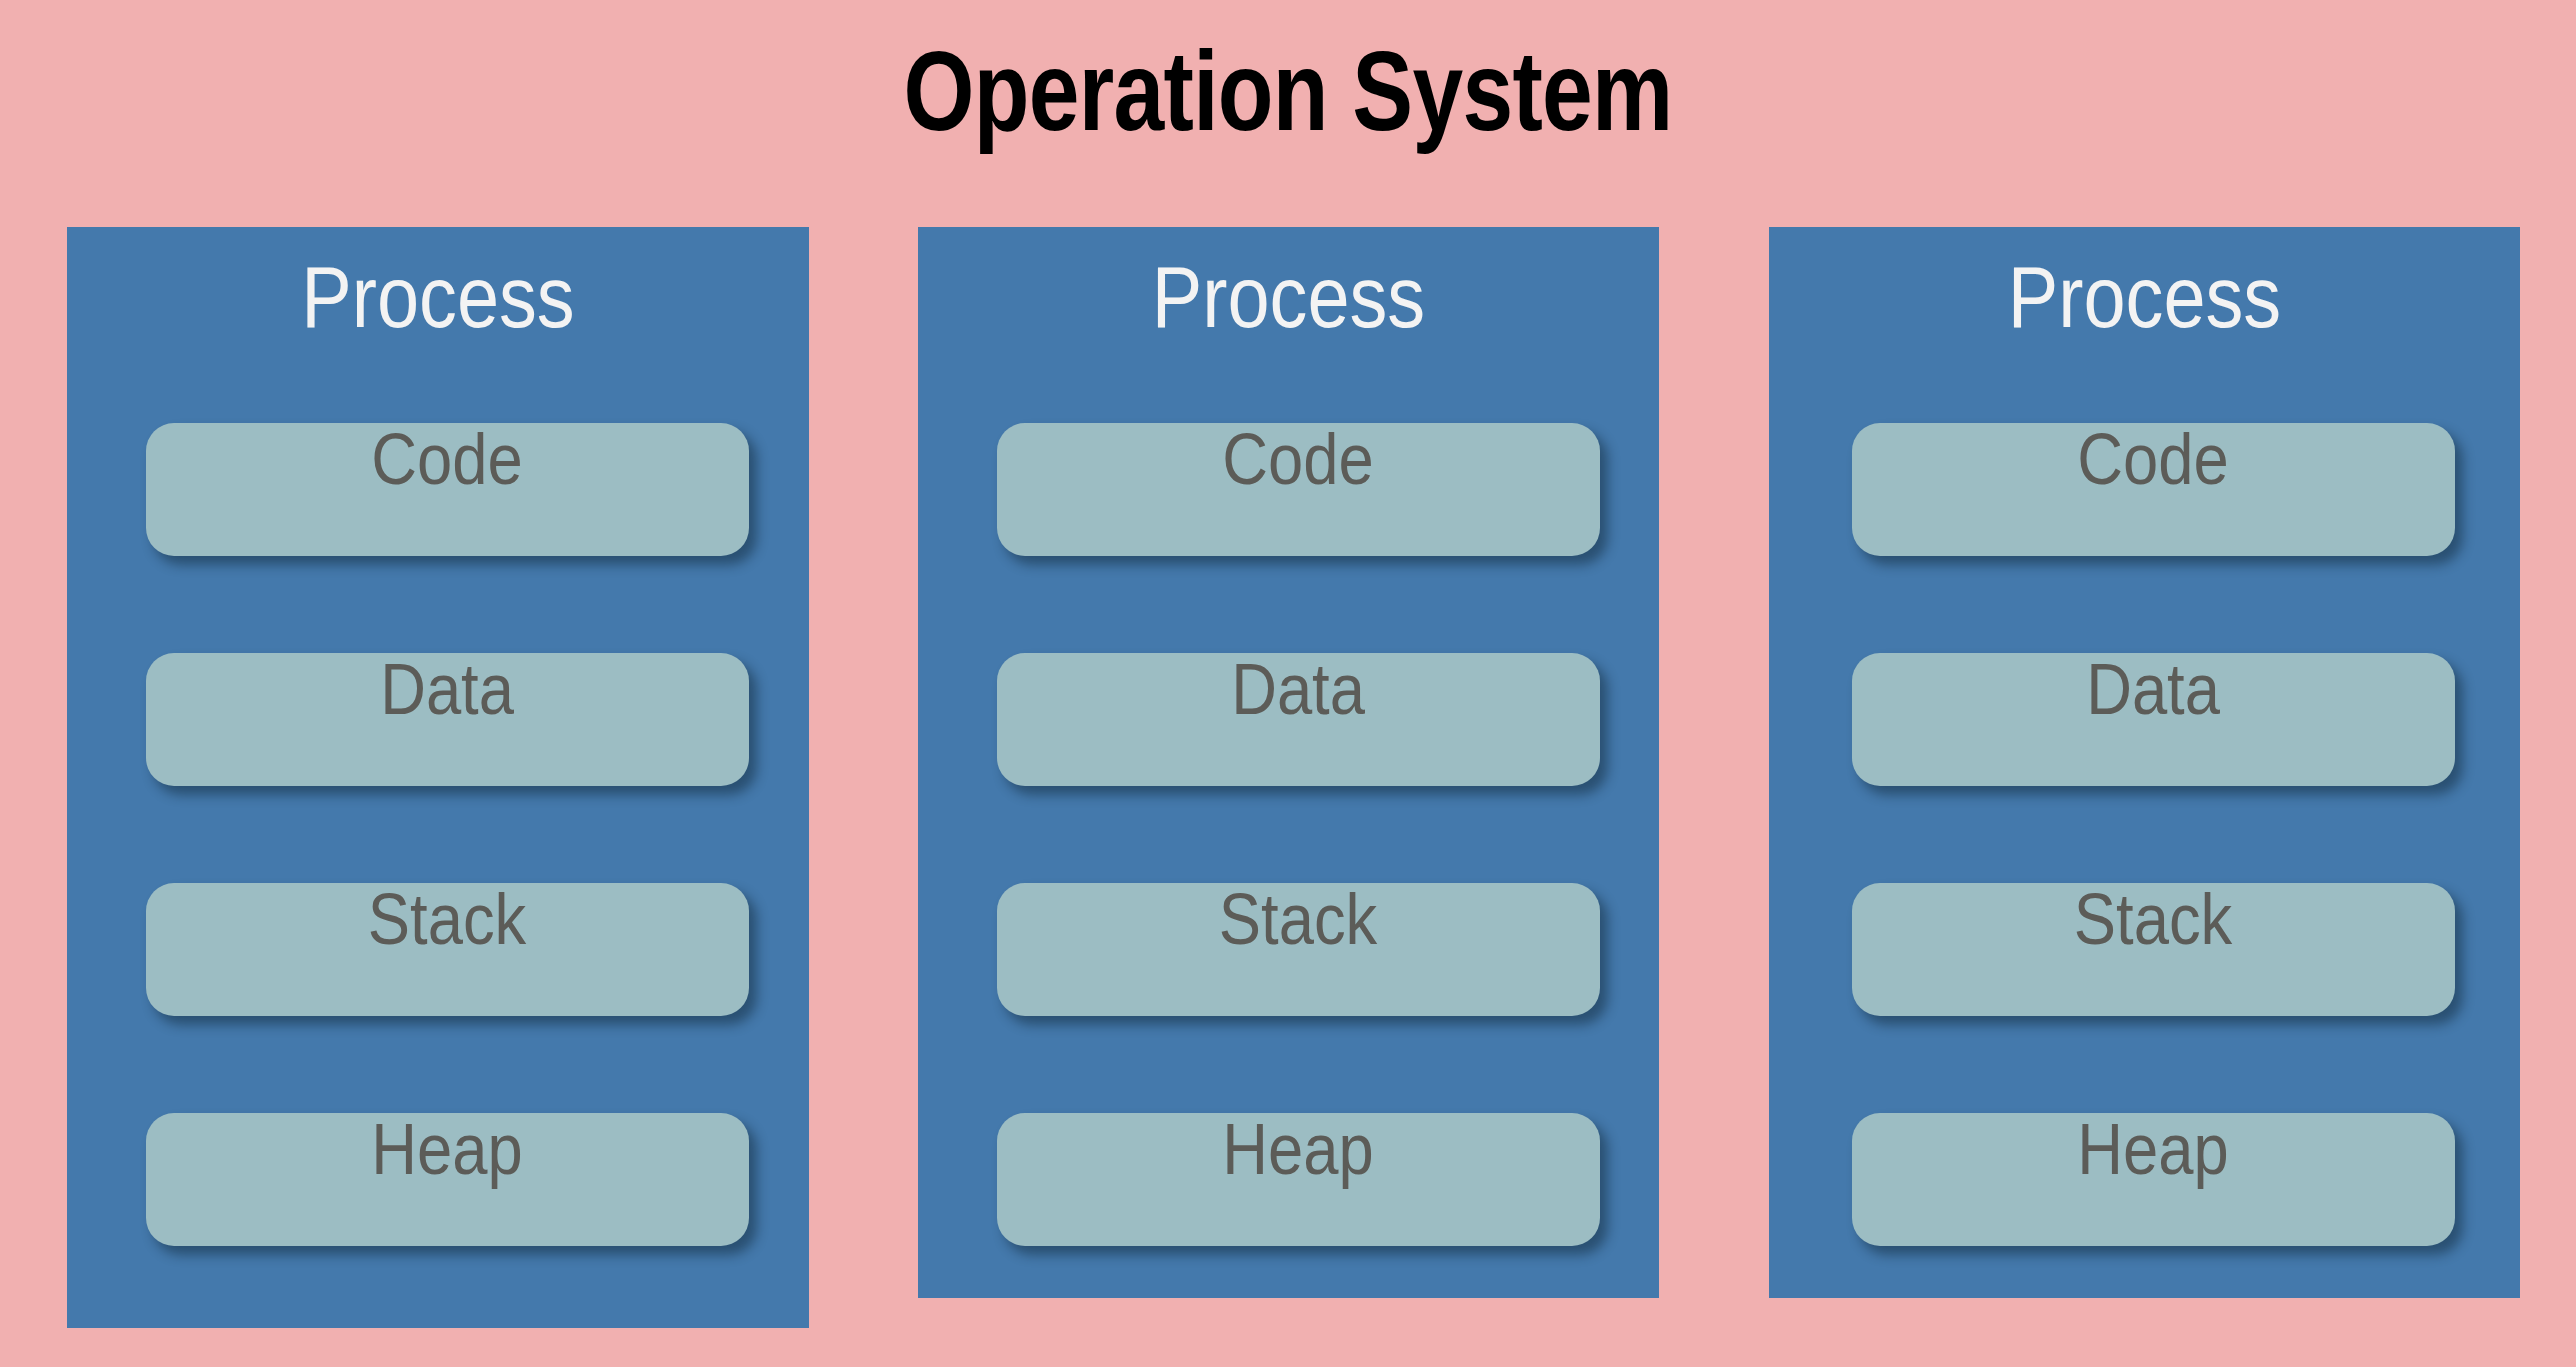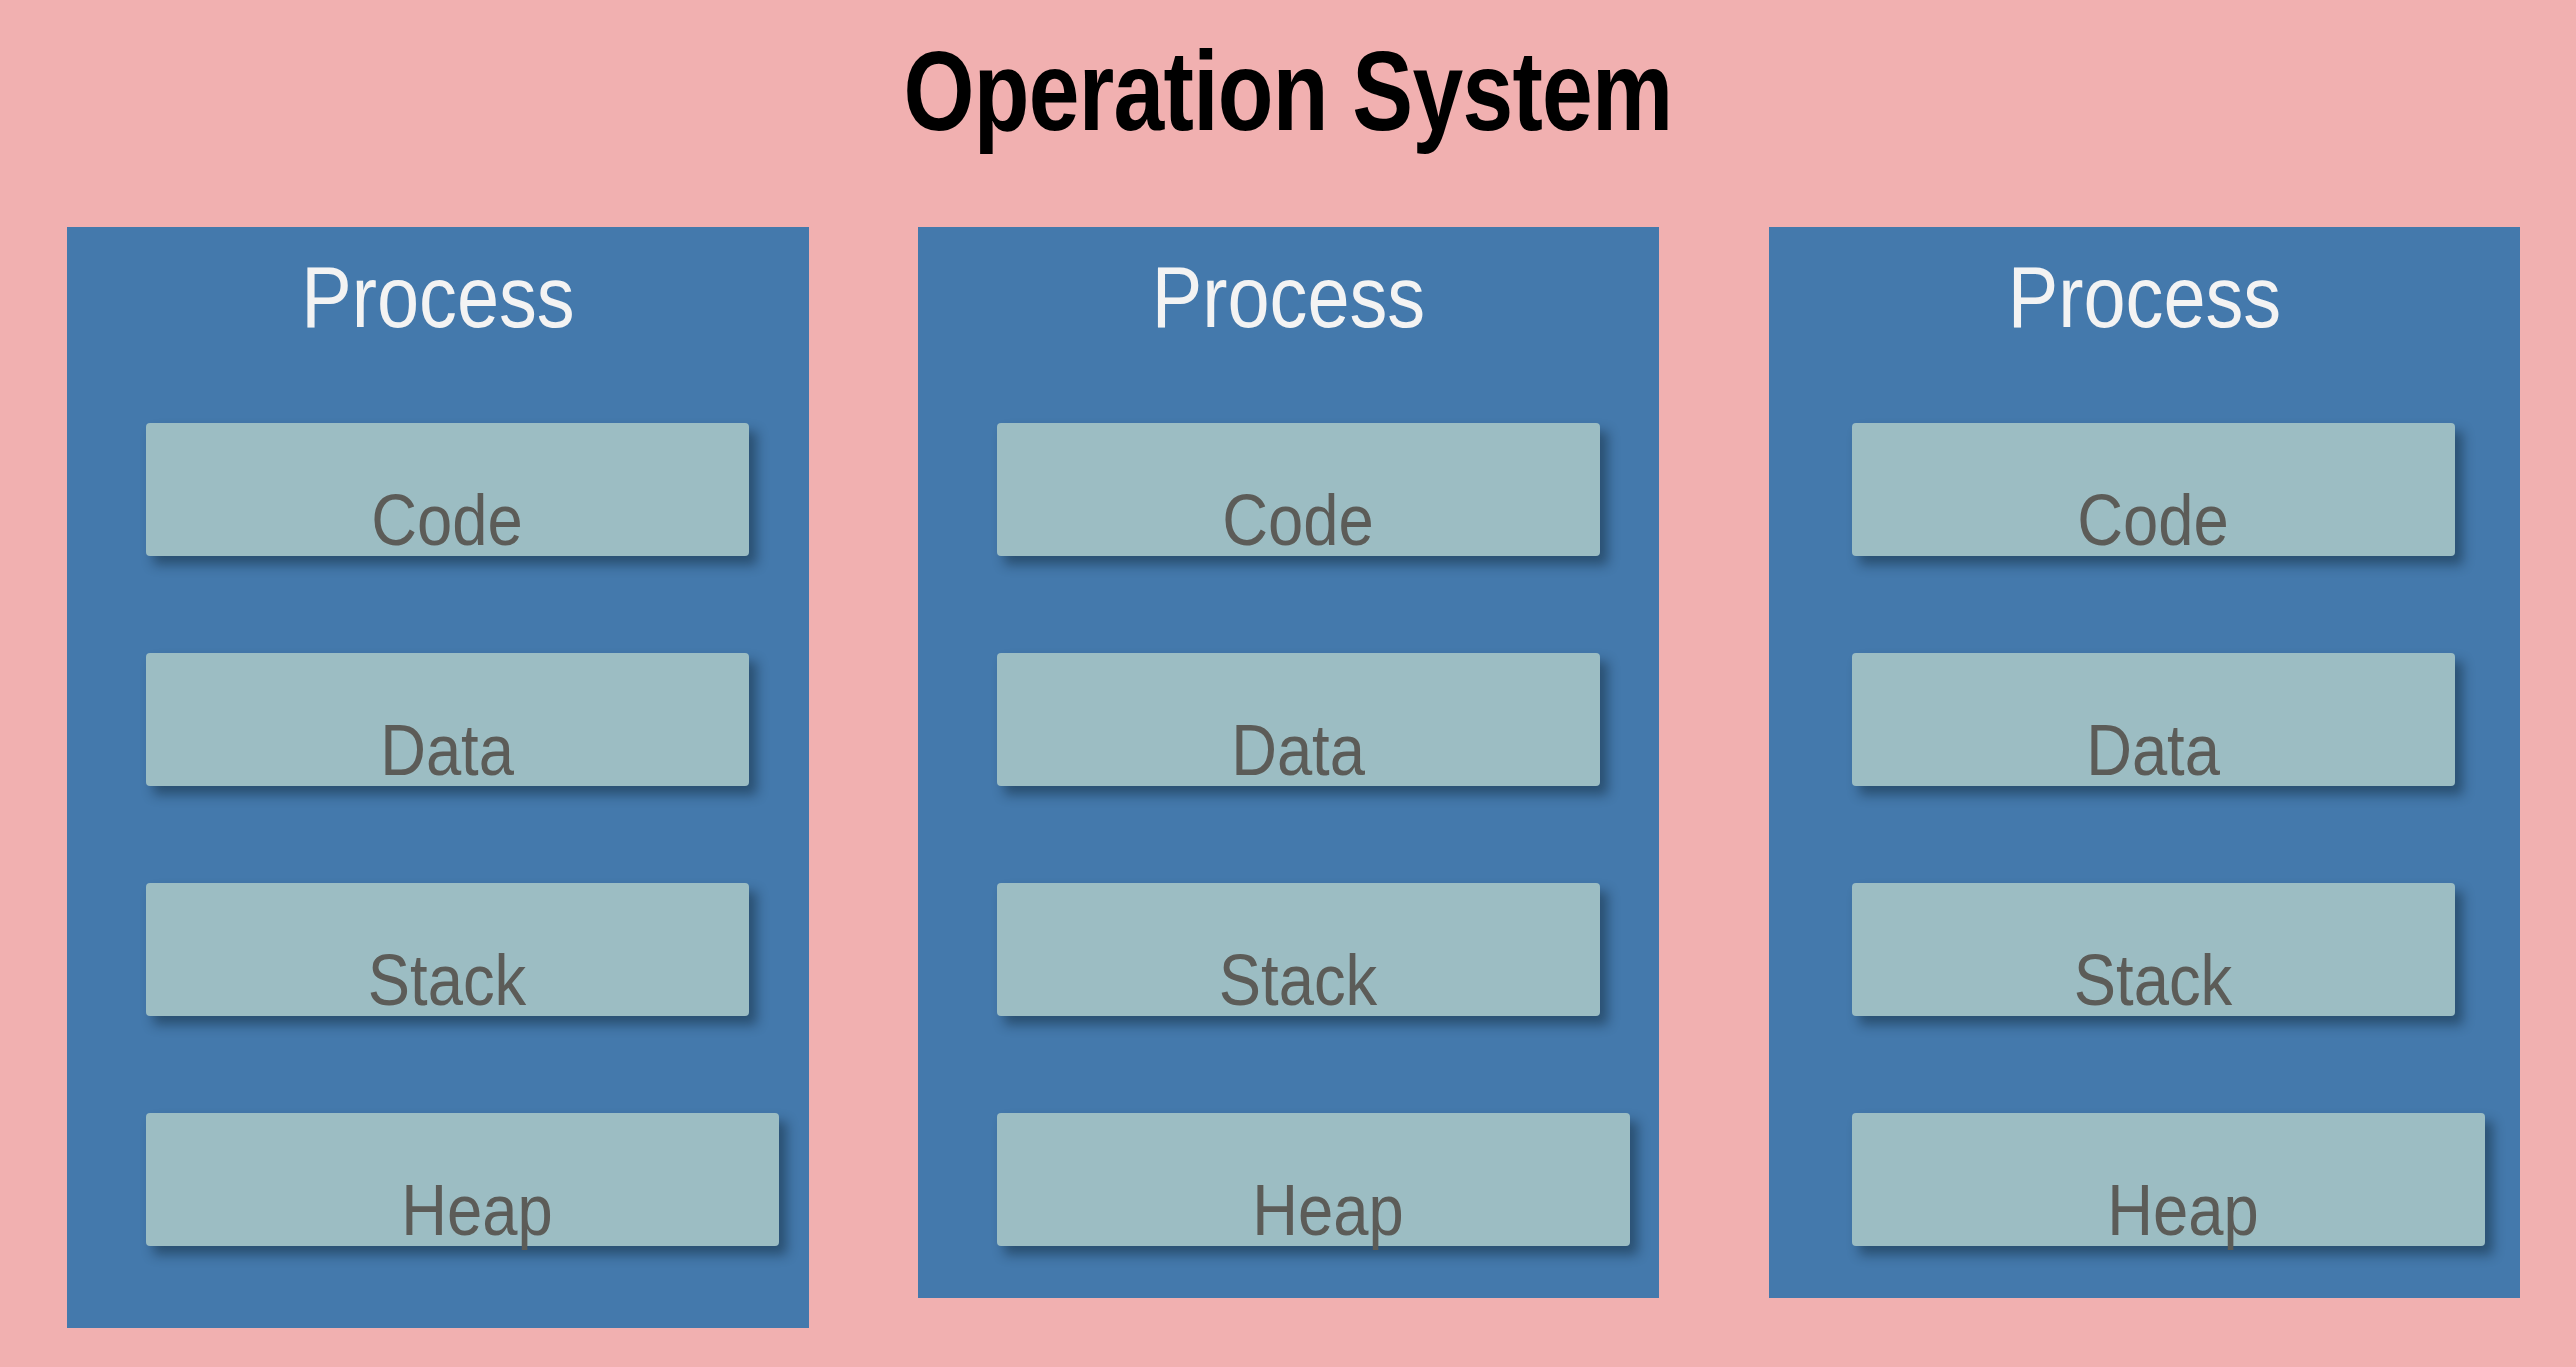--- a/index.html
+++ b/index.html
@@ -80,27 +80,27 @@
     left: 0;
     top: 196px;
     width: 100%;
   }
 
   .segment {
     position: relative;
     margin: 0 auto 97px auto;
     height: 133px;
     background: #9cbdc3;
-    border-radius: 4px;
+    border-radius: 28px;
     box-shadow: 7.8px 8.6px 12px rgba(10, 30, 45, 0.45);
     display: flex;
-    align-items: flex-end;
+    align-items: flex-start;
     justify-content: center;
   }
-  .segment:last-child { margin-bottom: 0; padding-left: 30px; }
+  .segment:last-child { margin-bottom: 0; }
 
   .c0 .segment { width: 603px; margin-left: 79px; margin-right: 0; }
   .c1 .segment { width: 603px; margin-left: 79px; margin-right: 0; }
   .c2 .segment { width: 603px; margin-left: 83px; margin-right: 0; }
 
   .segment-label {
     font-family: "Liberation Sans", sans-serif;
     font-size: 72px;
     font-weight: normal;
     line-height: 1;

